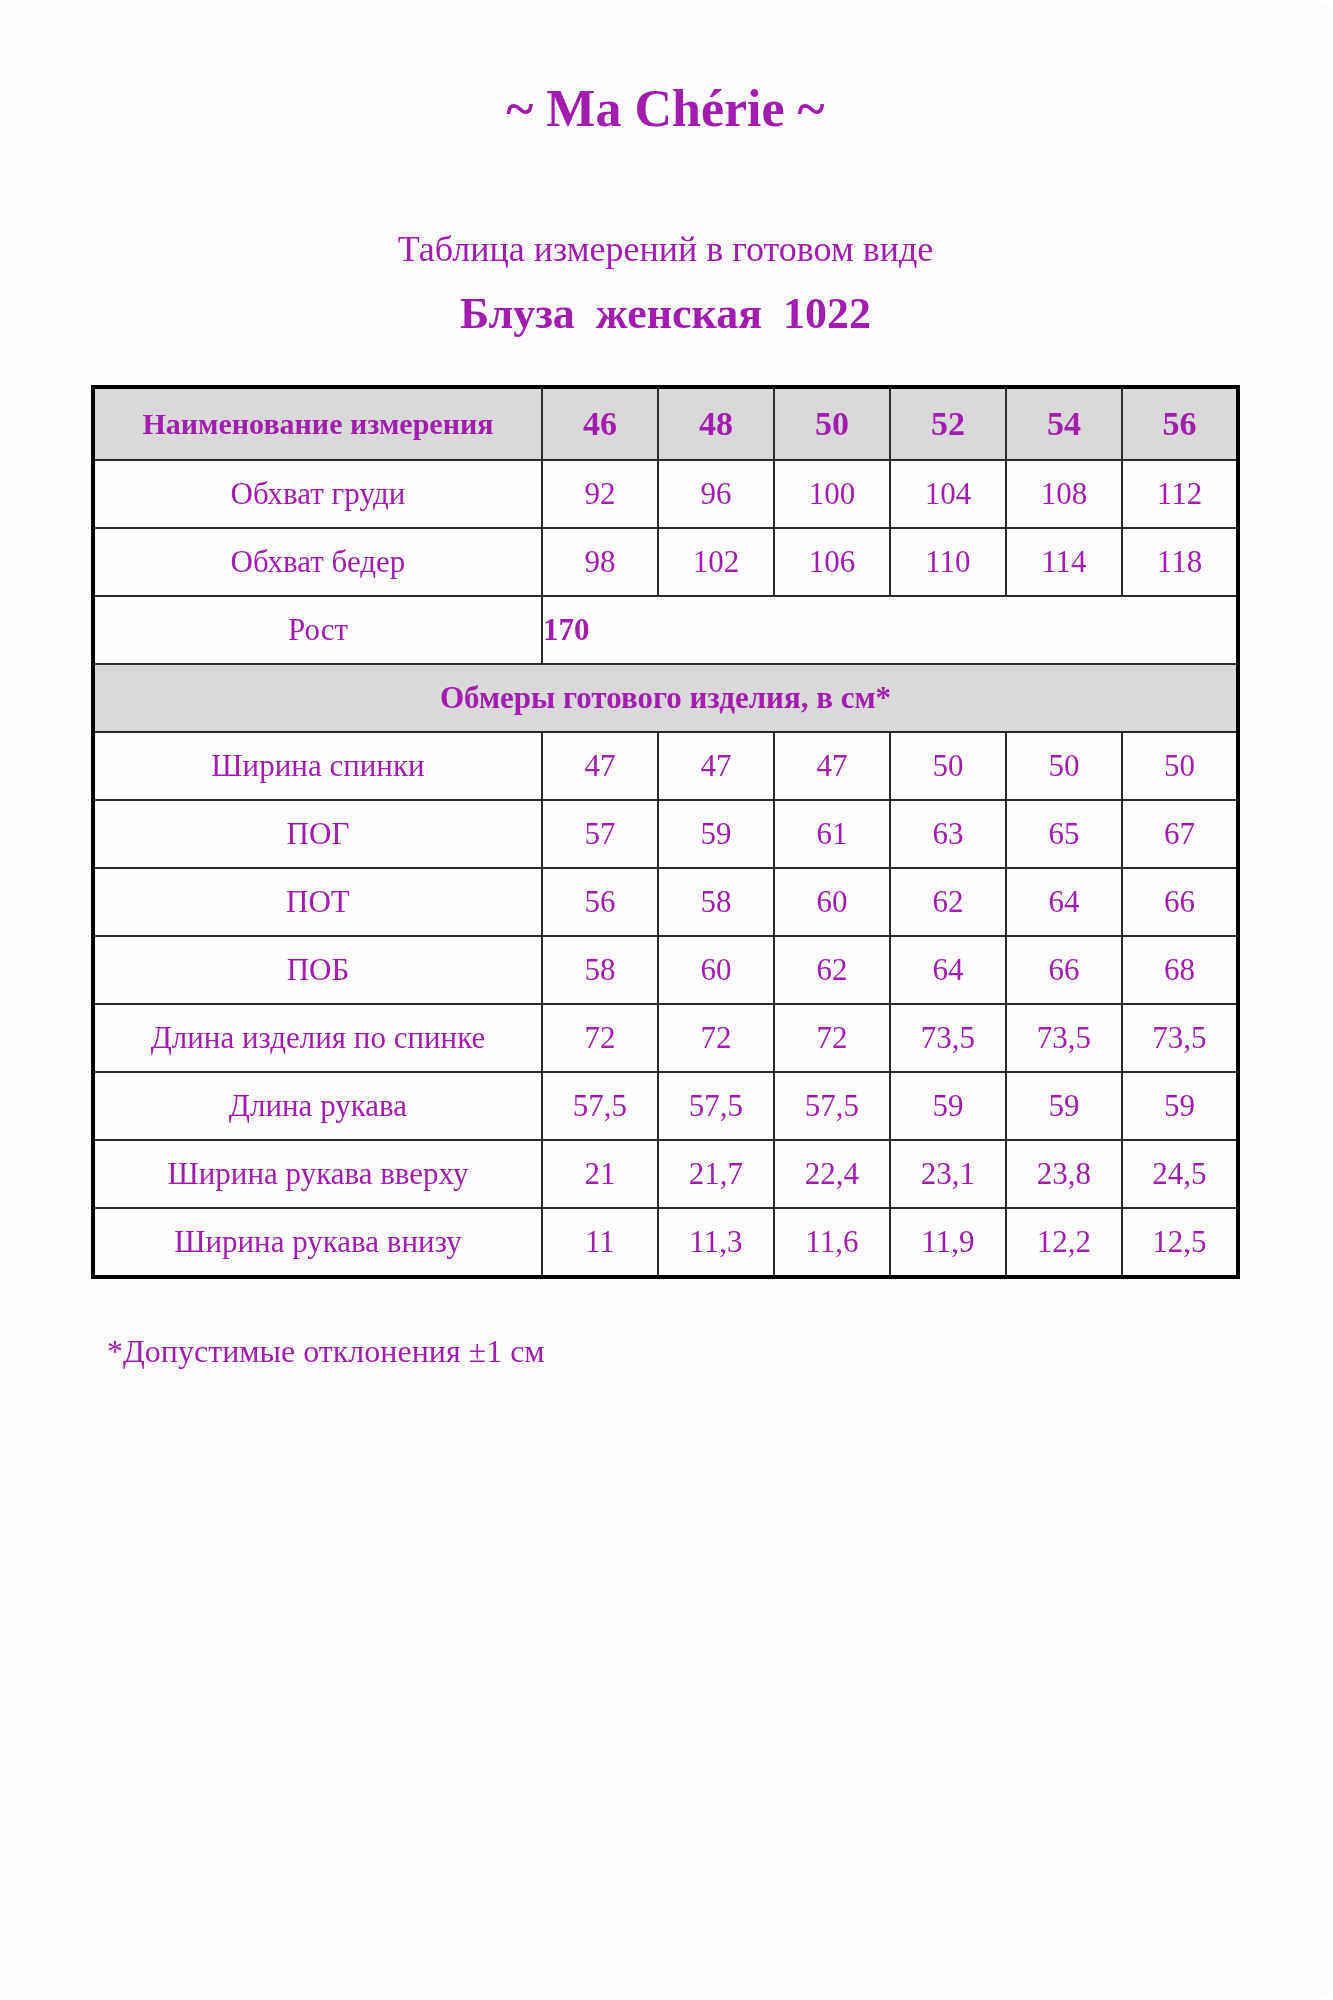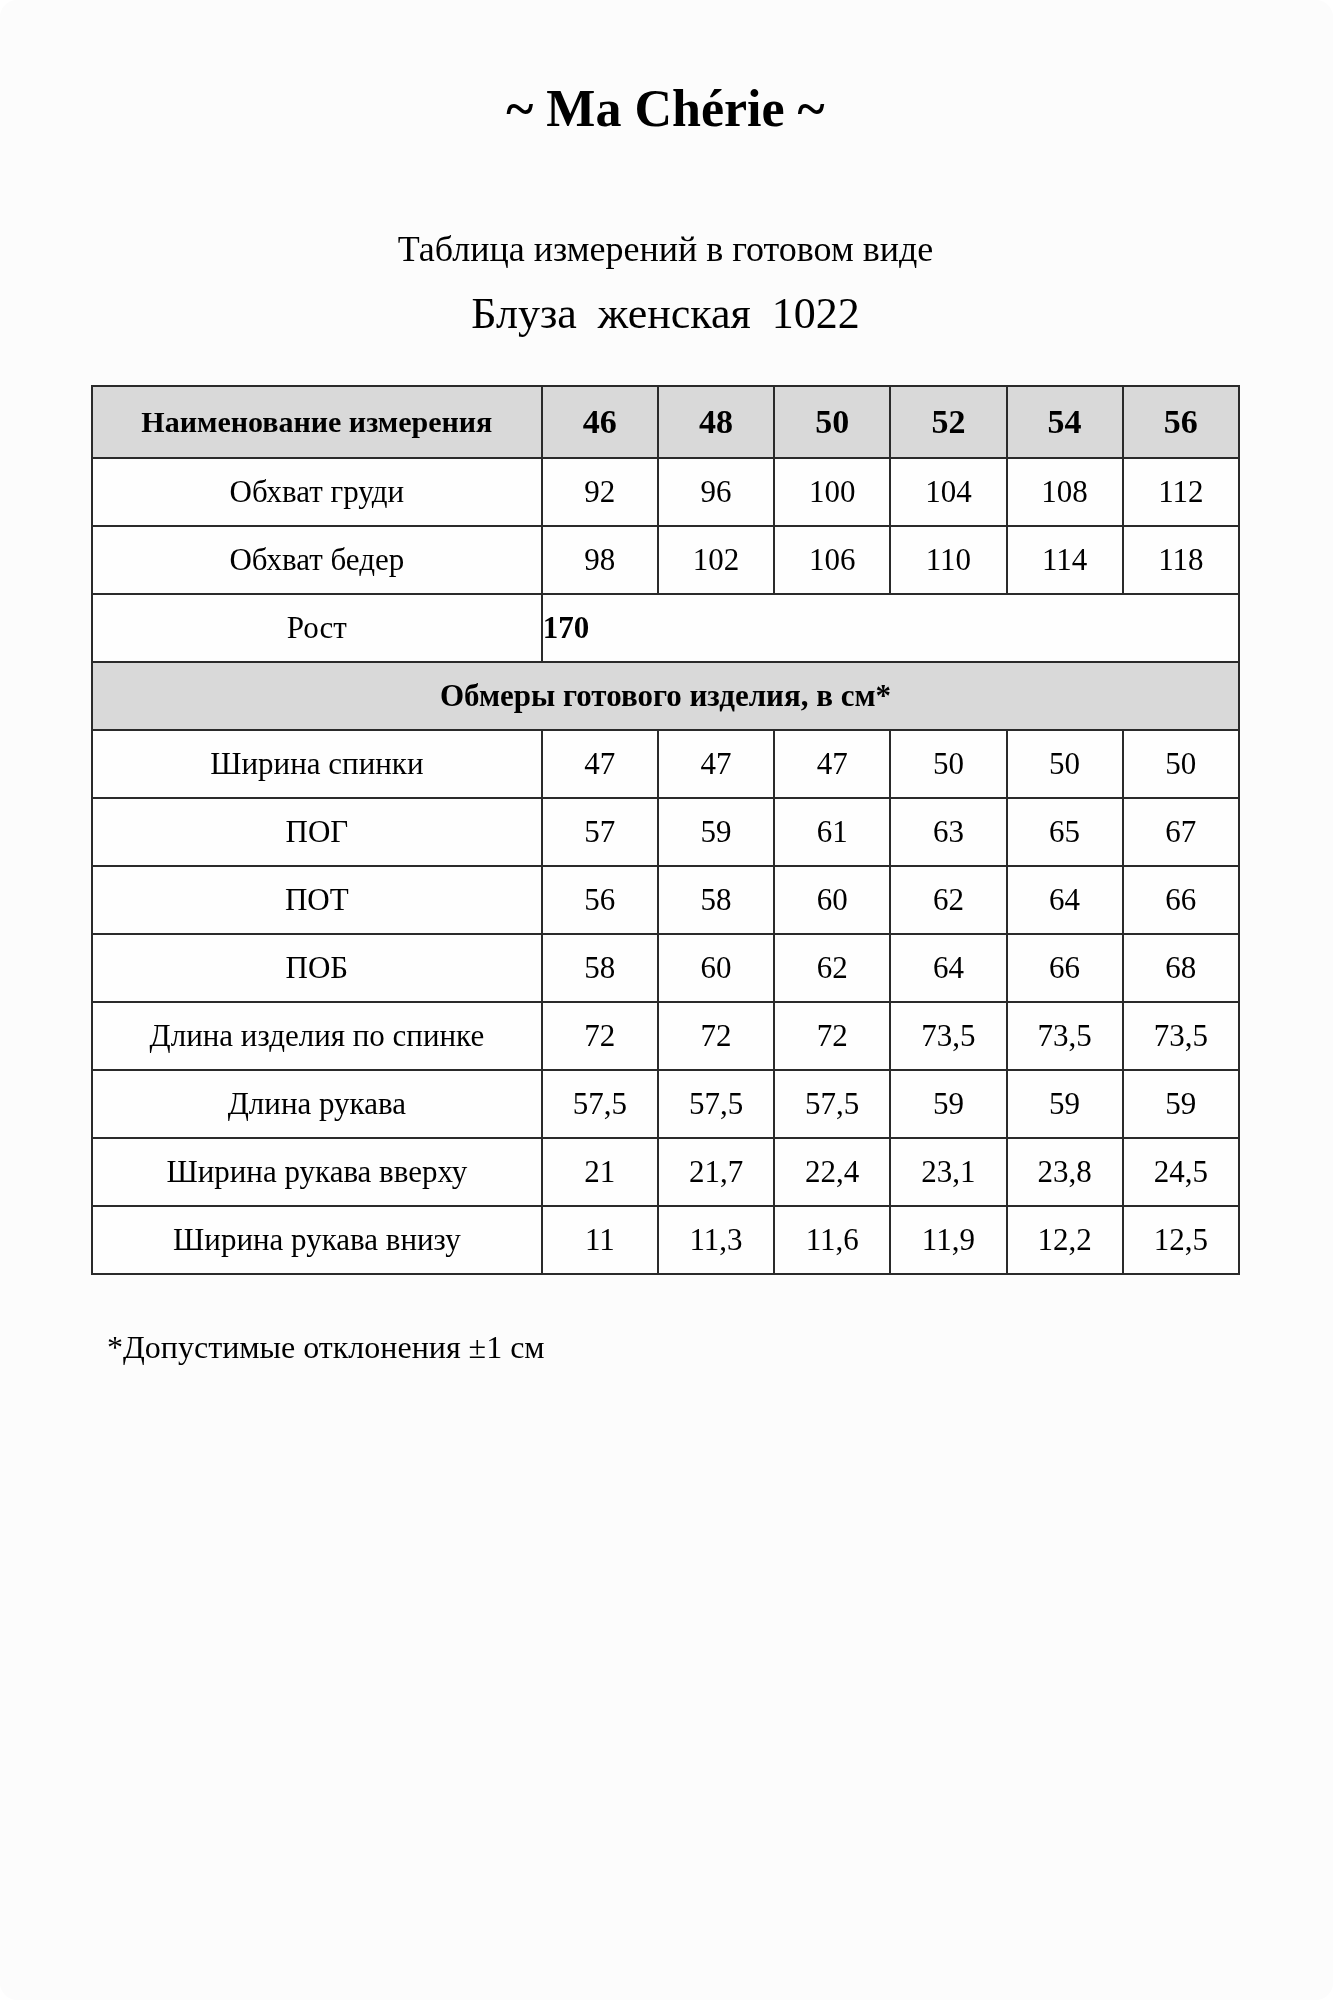--- a/index.html
+++ b/index.html
@@ -2,21 +2,21 @@
 <html><head>
 <meta charset="utf-8">
 <style>
   html, body { margin: 0; padding: 0; background: #ffffff; }
   .page {
     position: relative;
     width: 1333px;
     height: 2000px;
     background: #fcfcfc;
     font-family: "Liberation Serif", "DejaVu Serif", serif;
-    color: #000000;
+    color: #a21caf;
     overflow: hidden;
     border-radius: 17px;
   }
   .content {
     width: 1149px;
     margin-left: 91px;
     padding-top: 78px;
   }
   .brand-title {
     text-align: center;
@@ -28,32 +28,32 @@
   .subtitle {
     text-align: center;
     font-size: 36px;
     line-height: 1.2;
     margin-top: 88px;
     white-space: nowrap;
   }
   .product-title {
     text-align: center;
     font-size: 44px;
-    font-weight: 400;
+    font-weight: 700;
     line-height: 1.2;
     margin-top: 16px;
     word-spacing: 10px;
     white-space: nowrap;
   }
   table.size-table {
     border-collapse: collapse;
     table-layout: fixed;
     width: 100%;
     margin-top: 45px;
-    border: 1px solid #000000;
+    border: 4px solid #000000;
   }
   .size-table th, .size-table td {
     border: 2px solid #2a2a2a;
     height: 66px;
     padding: 0;
     vertical-align: middle;
     background: #fefefe;
   }
   .size-table tr.header-row th { height: 70px; background: #d9d9d9; }
   .hdr-name  { font-size: 30px; font-weight: 700; text-align: center; }

